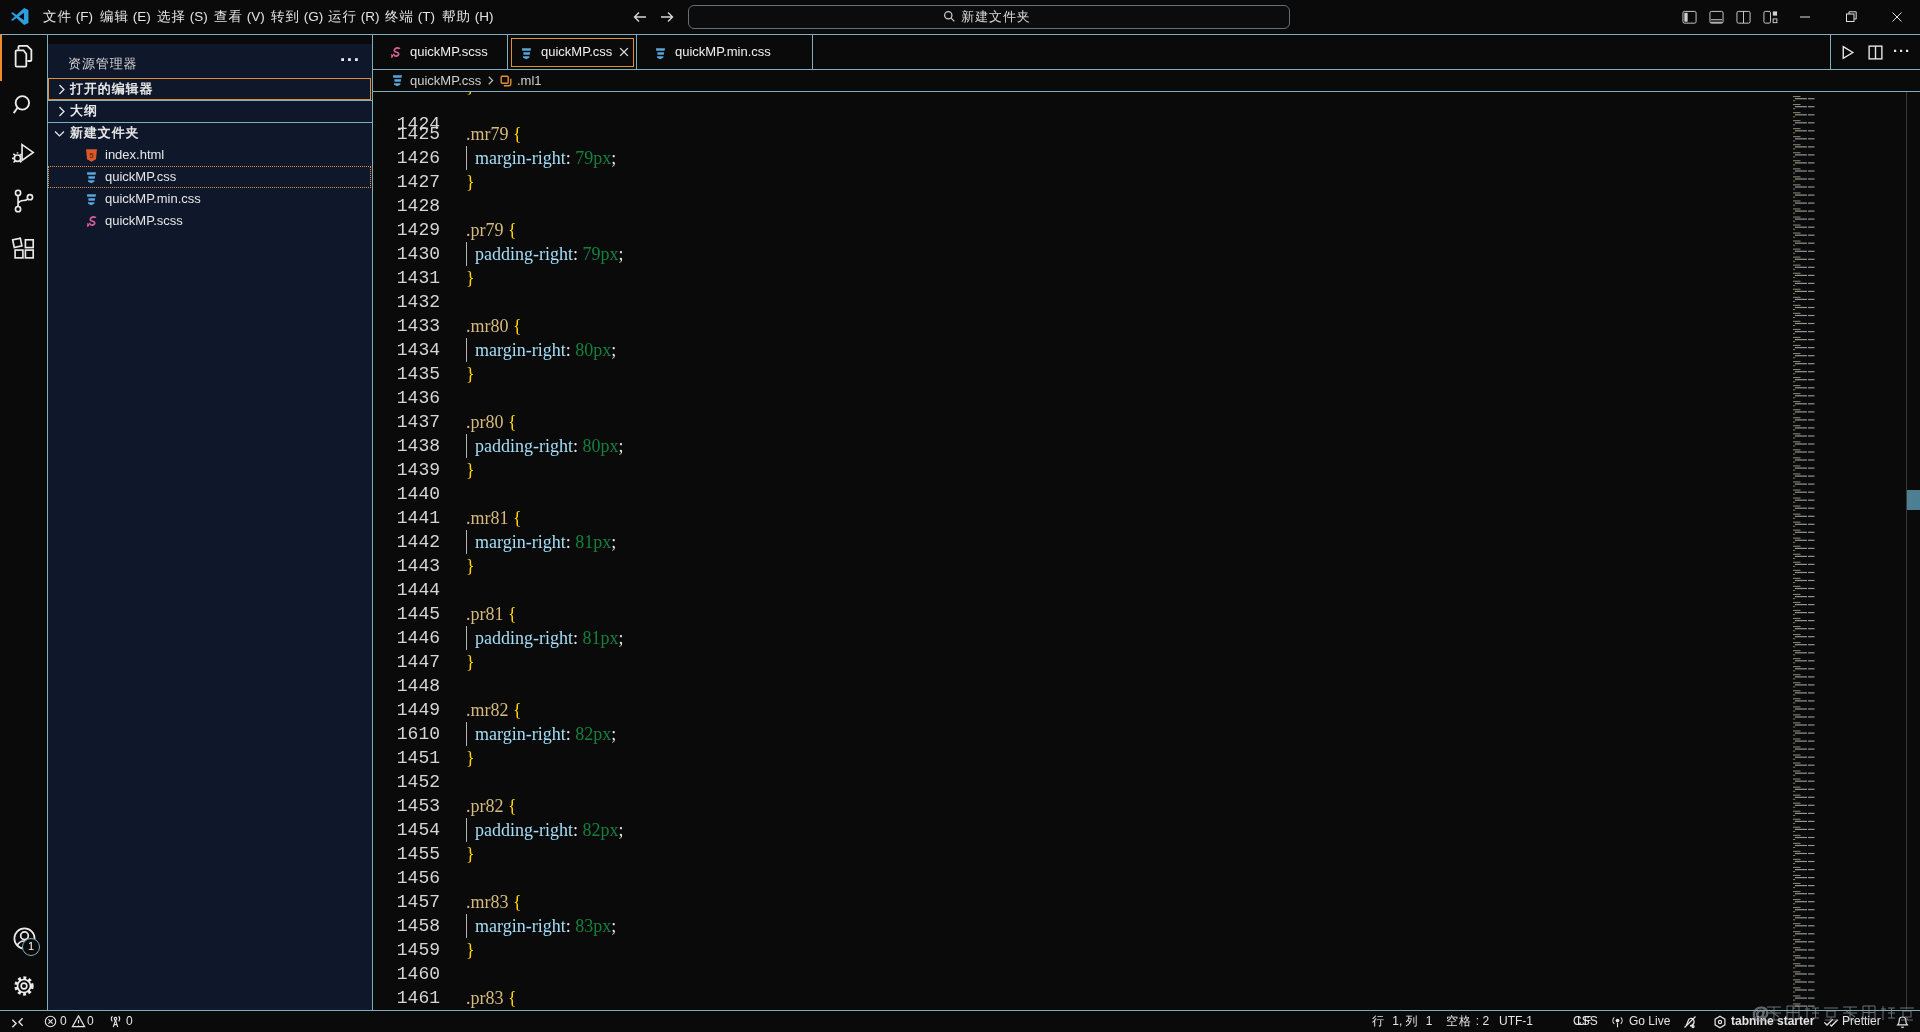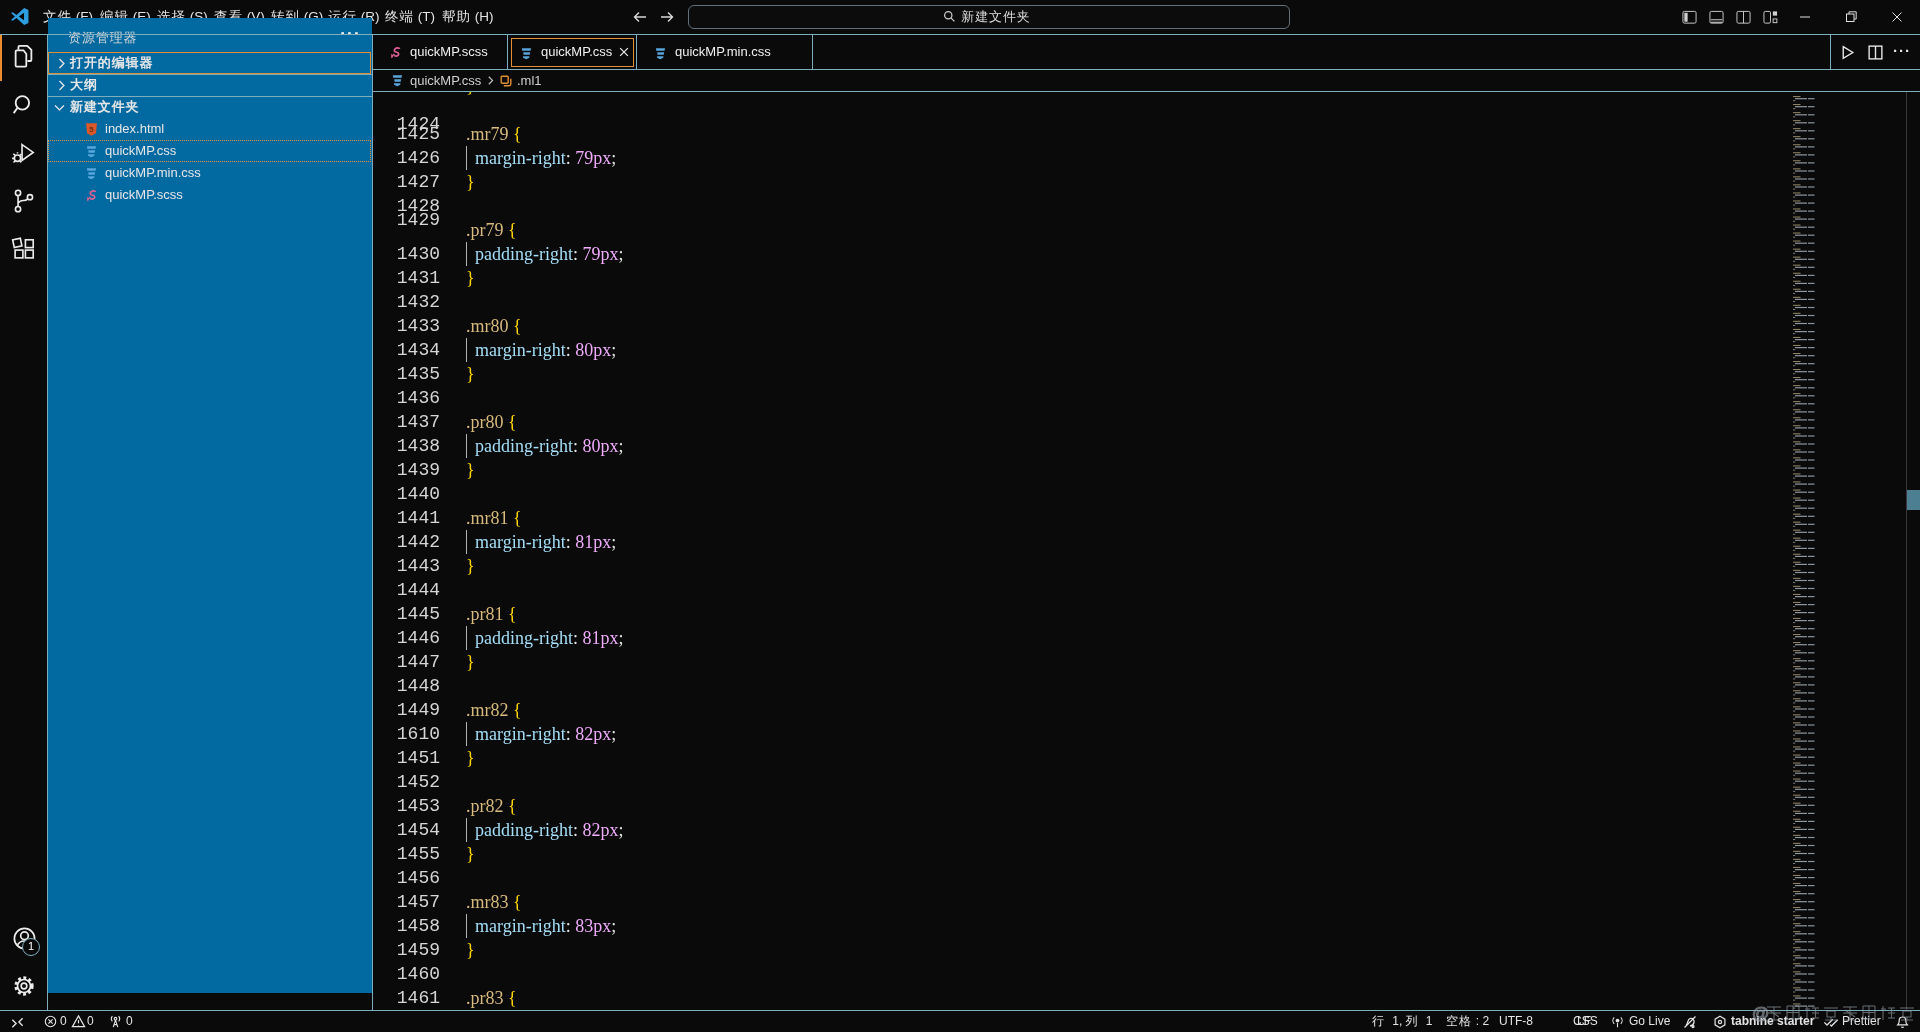--- a/index.html
+++ b/index.html
@@ -10,34 +10,34 @@
 #titlebar{position:absolute;left:0;top:0;width:1920px;height:34px;background:#0a0a0a}
 .menu{position:absolute;top:0;height:34px;line-height:34px;font-size:13.5px;color:#e3e3e3;white-space:nowrap}
 #searchbox{position:absolute;left:688px;top:5px;width:602px;height:24px;border:1px solid #61707a;
  border-radius:6px;background:#0c0c0c;color:#dcdcdc;font-size:13px;line-height:22px;text-align:center}
 
 .hline{position:absolute;height:1px;background:#7caebe;z-index:20}
 .vline{position:absolute;width:1px;background:#7caebe;z-index:20}
 
 #actbar{position:absolute;left:0;top:35px;width:47px;height:975px;background:#0a0a0a}
 
-#sidebar{position:absolute;left:48px;top:18px;width:324px;height:975px;background:#0369a1}
+#sidebar{position:absolute;left:48px;top:44px;width:324px;height:975px;background:#0f172a}
 .sbrow{position:absolute;left:0;width:324px;height:22px;line-height:22px;font-size:13px;color:#e6e6e6;white-space:nowrap}
 .sbrow b{font-weight:bold}
 .cjk{letter-spacing:0.9px;margin-right:4px}
 
 #tabbar{position:absolute;left:372px;top:35px;width:1548px;height:34px;background:#0a0a0a}
 .tab{position:absolute;top:0;height:34px;line-height:34px;font-size:13px;color:#f0f0f0;white-space:nowrap}
 #breadcrumb{position:absolute;left:372px;top:70px;width:1548px;height:21px;line-height:21px;font-size:13px;color:#cfcfcf;white-space:nowrap}
 #editor{position:absolute;left:372px;top:92px;width:1548px;height:918px;background:#0a0a0a;overflow:hidden}
 .ln{position:absolute;left:0px;width:68px;height:24px;line-height:24px;text-align:right;
  font-family:"Liberation Mono",monospace;font-size:18px;color:#d6d6d6;letter-spacing:0}
 .cl{position:absolute;left:94px;height:24px;line-height:24px;white-space:pre;
  font-family:Liberation Serif, serif;font-size:18px;color:#e8e8e8}
-.cl .s{color:#d7ba7d}.cl .b{color:#ffd700}.cl .p{color:#a5def8}.cl .v{color:#f0abfc}.cl .w{color:#e4e4e4}
+.cl .s{color:#d7ba7d}.cl .b{color:#ffd700}.cl .p{color:#a5def8}.cl .v{color:#15803d}.cl .w{color:#e4e4e4}
 .ig{position:absolute;left:94px;width:1px;height:24px;background:#b4b4b4}
 
 #statusbar{position:absolute;left:0;top:1011px;width:1920px;height:21px;background:#0a0a0a;
  font-size:12px;color:#e4e4e4}
 .st{position:absolute;top:0;height:21px;line-height:21px;white-space:nowrap}
 #watermark{position:absolute;left:1752px;top:1003px;font-size:19px;color:#a6a6a6;opacity:.55;white-space:nowrap;z-index:50}
 svg{display:block}
 .icx{position:absolute}
 </style></head><body>
 <div id="app">
@@ -233,21 +233,21 @@
 <div class="cl" style="top:-18px"><span class="b">}</span></div>
 <div class="ln" style="top:20px">1424</div>
 <div class="ln" style="top:30px">1425</div>
 <div class="cl" style="top:30px"><span class="s">.mr79</span> <span class="b">{</span></div>
 <div class="ln" style="top:54px">1426</div>
 <div class="cl" style="top:54px">  <span class="p">margin-right</span><span class="w">:</span> <span class="v">79px</span><span class="w">;</span></div>
 <div class="ig" style="top:54px"></div>
 <div class="ln" style="top:78px">1427</div>
 <div class="cl" style="top:78px"><span class="b">}</span></div>
 <div class="ln" style="top:102px">1428</div>
-<div class="ln" style="top:116px">1429</div>
+<div class="ln" style="top:126px">1429</div>
 <div class="cl" style="top:126px"><span class="s">.pr79</span> <span class="b">{</span></div>
 <div class="ln" style="top:150px">1430</div>
 <div class="cl" style="top:150px">  <span class="p">padding-right</span><span class="w">:</span> <span class="v">79px</span><span class="w">;</span></div>
 <div class="ig" style="top:150px"></div>
 <div class="ln" style="top:174px">1431</div>
 <div class="cl" style="top:174px"><span class="b">}</span></div>
 <div class="ln" style="top:198px">1432</div>
 <div class="ln" style="top:222px">1433</div>
 <div class="cl" style="top:222px"><span class="s">.mr80</span> <span class="b">{</span></div>
 <div class="ln" style="top:246px">1434</div>
@@ -785,21 +785,21 @@
       </svg>
 <div class="st" style="left:87px">0</div>
 <svg class="icx" style="left:108px;top:3px" width="15" height="15" viewBox="0 0 16 16" fill="none" stroke="#e4e4e4" stroke-width="1.2">
         <circle cx="8" cy="5" r="1.4"></circle>
         <path d="M8 6.5 5.6 14M8 6.5 10.4 14M6.4 11.4h3.2"></path>
         <path d="M4.7 7.8a4.3 4.3 0 0 1 0-5.6M11.3 2.2a4.3 4.3 0 0 1 0 5.6"></path>
       </svg>
 <div class="st" style="left:126px">0</div>
 <div class="st" style="left:1372px"><span class="cjk">行</span> 1, <span class="cjk">列</span> 1</div>
 <div class="st" style="left:1446px"><span class="cjk">空格</span>: 2</div>
-<div class="st" style="left:1499px">UTF-8</div>
+<div class="st" style="left:1499px">UTF-1</div>
 <div class="st" style="left:1577px">LF</div>
 <div class="st" style="left:1573px">CSS</div>
 <svg class="icx" style="left:1610px;top:1014px;position:fixed" width="0" height="0"></svg>
 <svg class="icx" style="left:1610px;top:3px" width="15" height="15" viewBox="0 0 16 16" fill="none" stroke="#e4e4e4" stroke-width="1.2">
         <circle cx="8" cy="7" r="2" fill="#e4e4e4" stroke="none"></circle>
         <path d="M4.5 10.5a5 5 0 0 1 0-7M11.5 3.5a5 5 0 0 1 0 7M8 9.5V14"></path>
       </svg>
 <div class="st" style="left:1629px">Go Live</div>
 <svg class="icx" style="left:1682px;top:3px" width="16" height="16" viewBox="0 0 16 16" fill="none" stroke="#e4e4e4" stroke-width="1.3">
         <path d="M4 11c2.5-1 1-5.5 4-6.5s4.5 2 4 4-2 3-4 3.5"></path>

